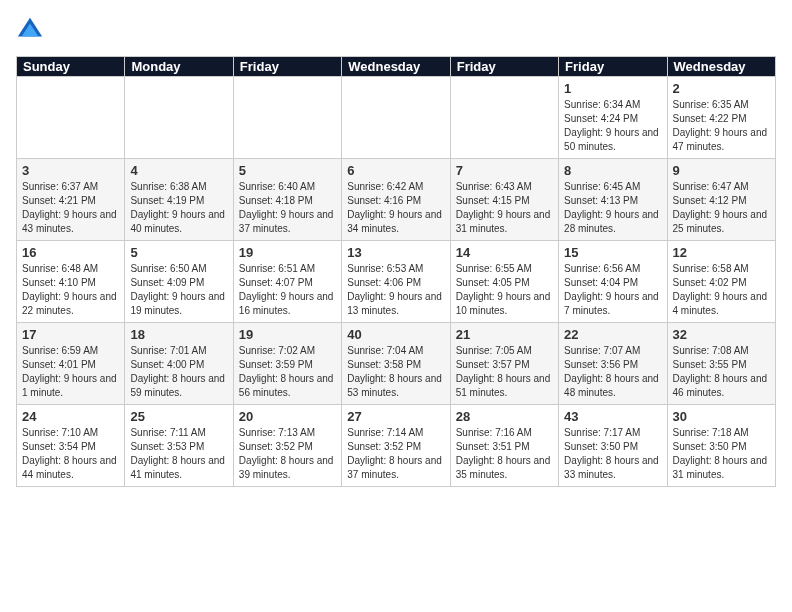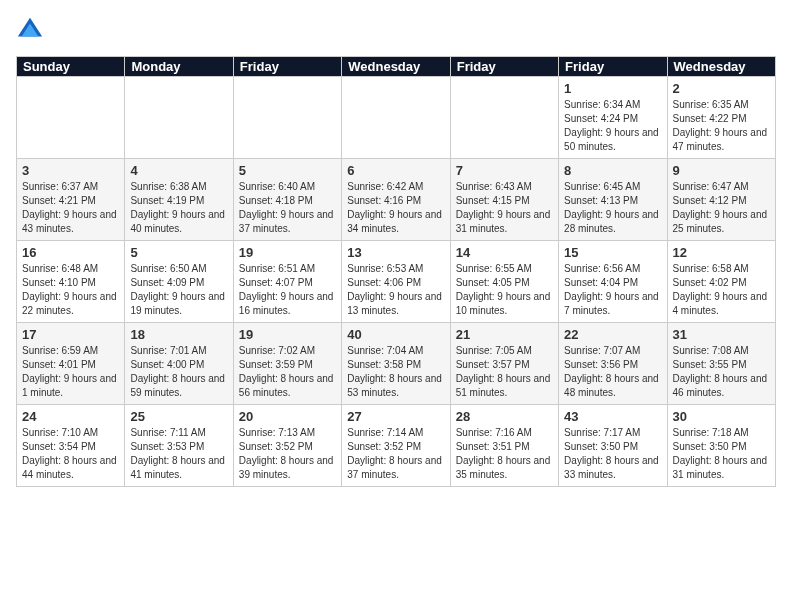--- a/index.html
+++ b/index.html
@@ -220,21 +220,21 @@
         </td>
         <td>
           <span class="day-number">21</span>
           <div class="day-info">Sunrise: 7:05 AM<br>Sunset: 3:57 PM<br>Daylight: 8 hours and 51 minutes.</div>
         </td>
         <td>
           <span class="day-number">22</span>
           <div class="day-info">Sunrise: 7:07 AM<br>Sunset: 3:56 PM<br>Daylight: 8 hours and 48 minutes.</div>
         </td>
         <td>
-          <span class="day-number">31</span>
+          <span class="day-number">32</span>
           <div class="day-info">Sunrise: 7:08 AM<br>Sunset: 3:55 PM<br>Daylight: 8 hours and 46 minutes.</div>
         </td>
       </tr>
       <tr>
         <td>
           <span class="day-number">24</span>
           <div class="day-info">Sunrise: 7:10 AM<br>Sunset: 3:54 PM<br>Daylight: 8 hours and 44 minutes.</div>
         </td>
         <td>
           <span class="day-number">25</span>

